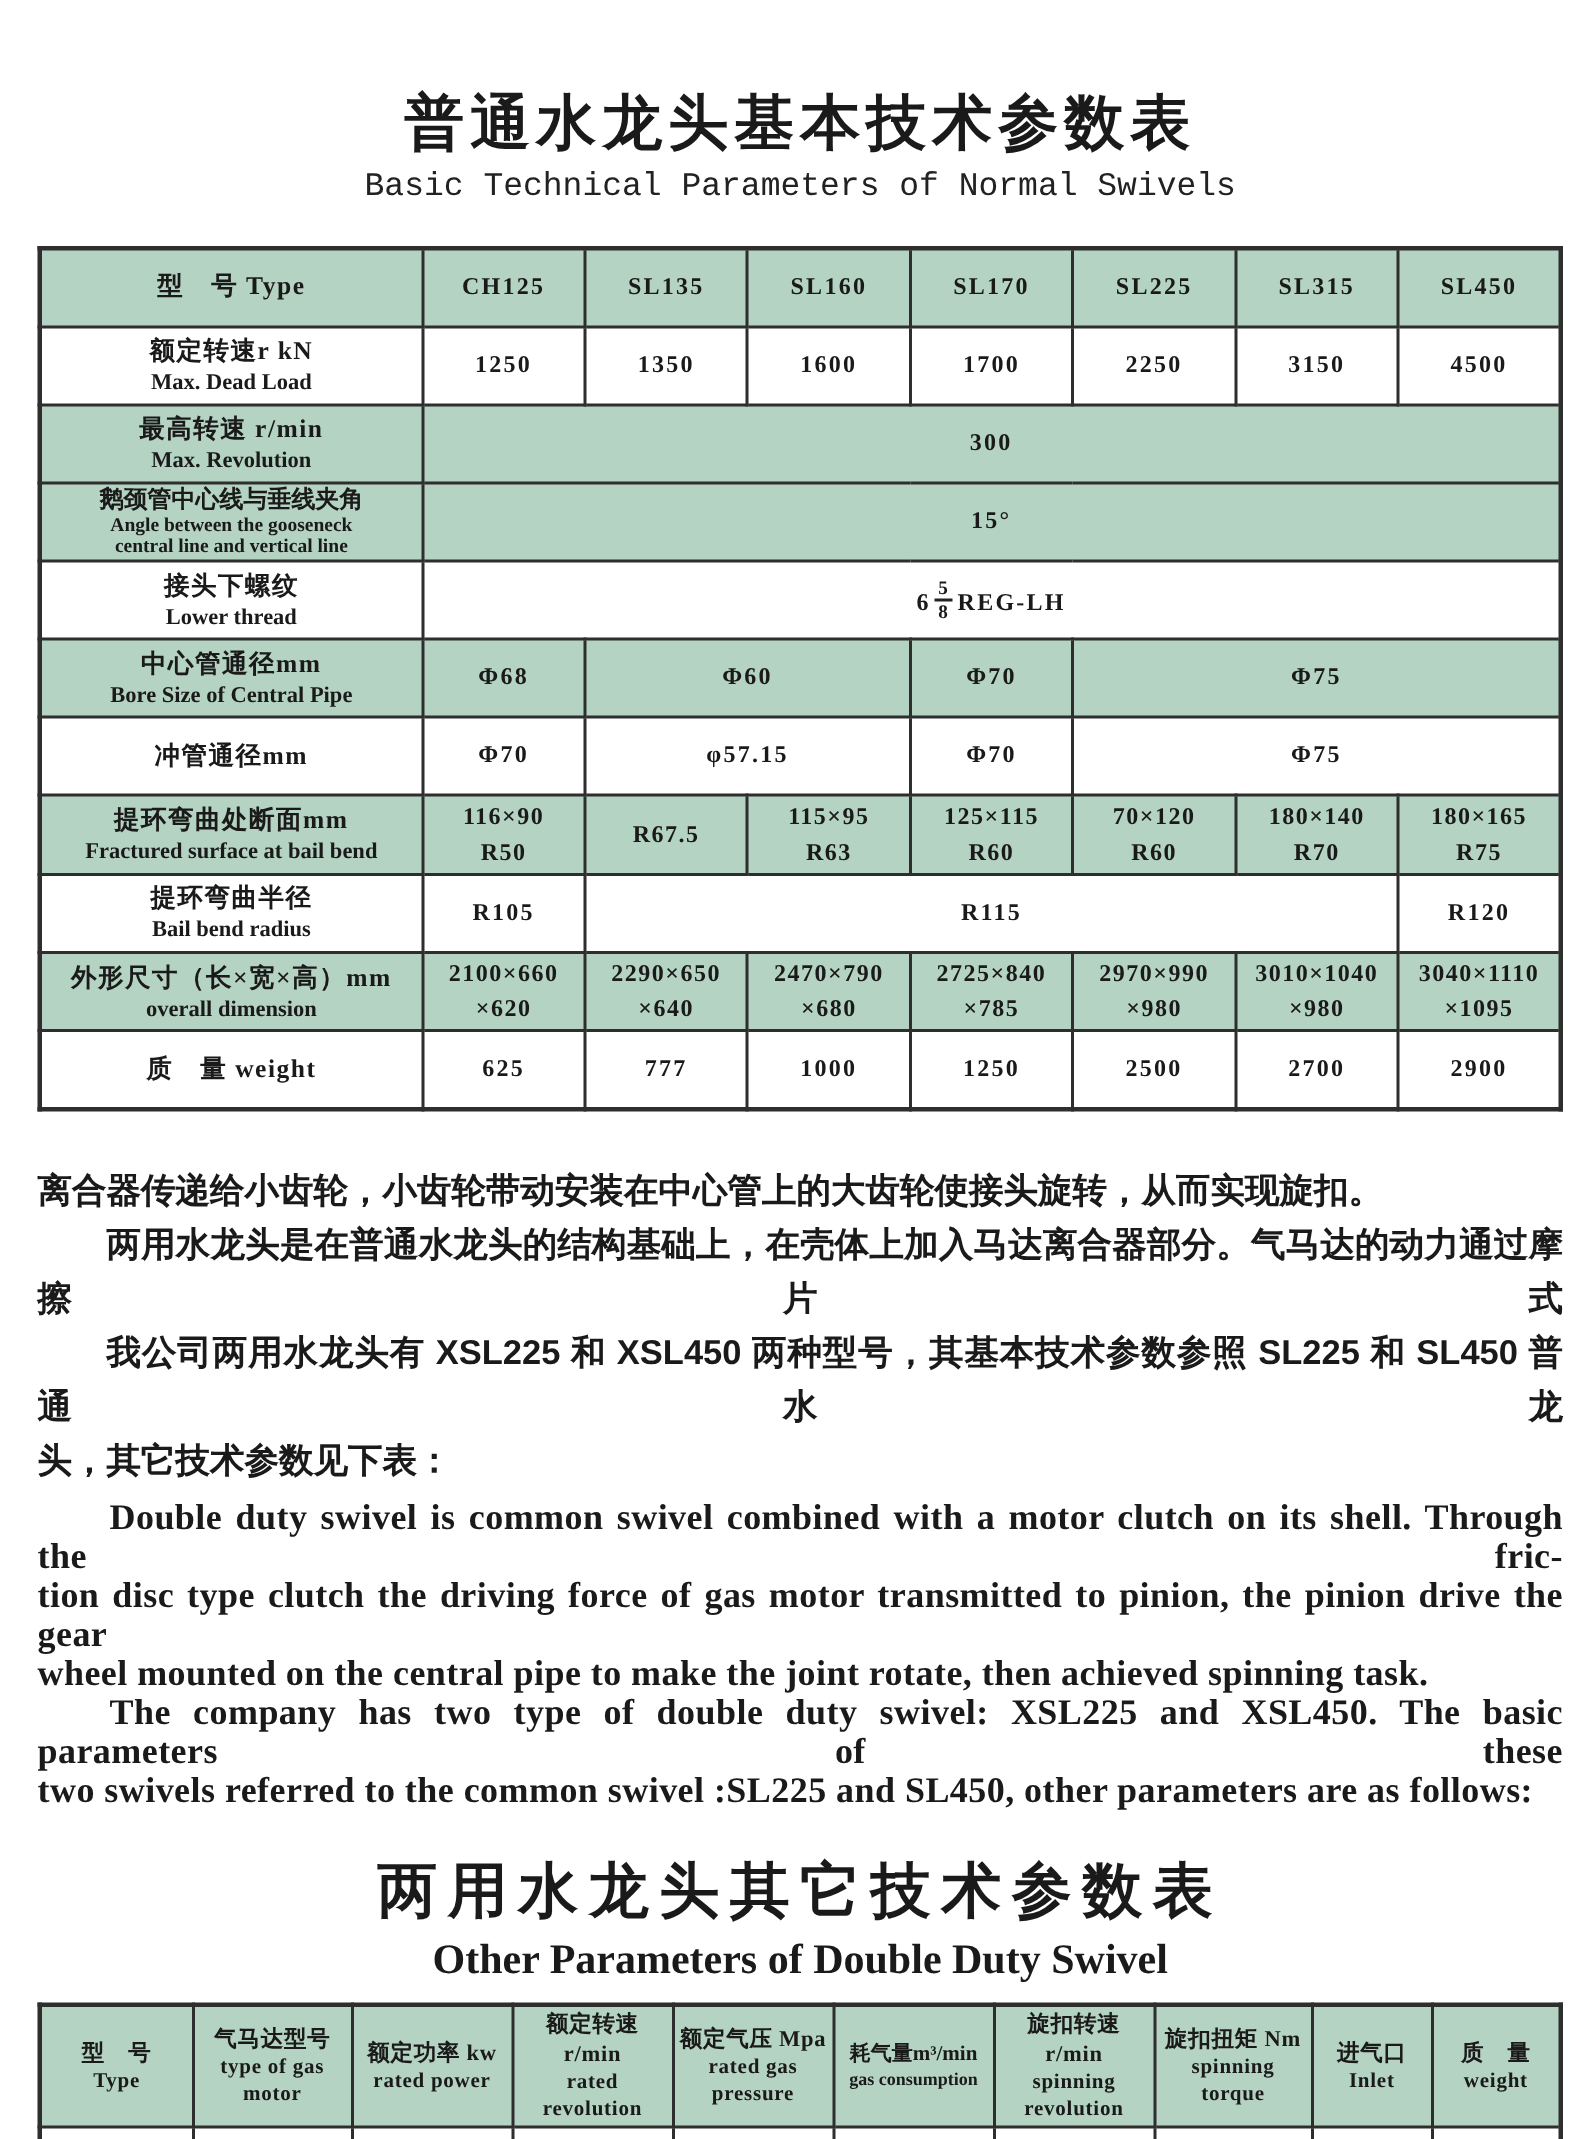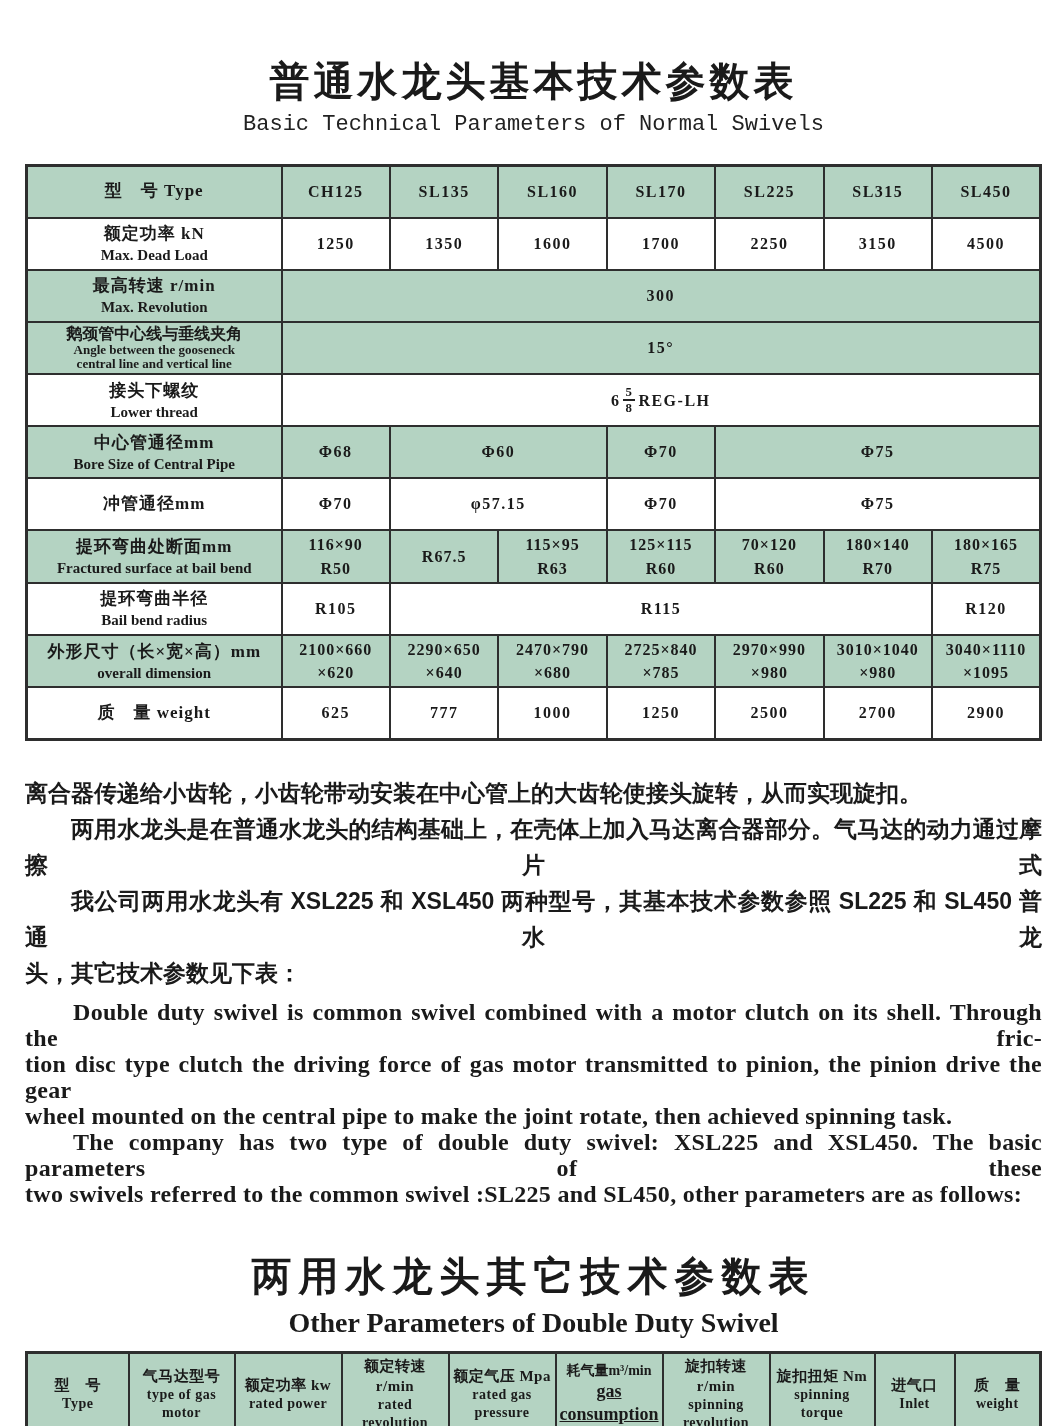--- a/index.html
+++ b/index.html
@@ -6,21 +6,21 @@
   html, body { width: 1061px; height: 1426px; background: #ffffff; overflow: hidden; }
   body { font-family: "Liberation Serif", serif; color: #1a1a1a; }
   .page { width: 1061px; padding-left: 25px; }
 
   
   .main-title {
     margin-top: 58px; width: 1017px; text-align: center;
     font-size: 40px; font-weight: bold; letter-spacing: 4px; line-height: 1.2;
     font-family: "Liberation Serif", serif;
   }
-  .main-title.spaced { letter-spacing: 7px; margin-top: 46px; }
+  .main-title.spaced { letter-spacing: 7px; margin-top: 30px; }
   .subtitle-mono {
     width: 1017px; text-align: center; font-family: "Liberation Mono", monospace;
     font-size: 22px; line-height: 30px; margin-top: 4px; color: #222;
   }
   .subtitle-serif {
     width: 1017px; text-align: center; font-family: "Liberation Serif", serif;
     font-size: 28px; font-weight: bold; line-height: 36px; margin-top: 4px;
   }
 
   
@@ -49,21 +49,21 @@
   .jl { text-align: justify; text-align-last: justify; }
   .indent { text-indent: 2em; }
 
   
   .t2 { margin-top: 10px; }
   .t2 .hrow { height: 66px; }
   .t2 .drow { height: 33px; }
   .h2c .l1 { display: block; font-size: 15px; font-weight: bold; line-height: 1.35; letter-spacing: 0.5px; }
   .h2c .l2, .h2c .l3 { display: block; font-size: 14px; font-weight: bold; line-height: 1.25; letter-spacing: 0.5px; }
   .h2c.cond .l1 { font-size: 14px; letter-spacing: 0; }
-  .h2c.cond .l2 { font-size: 18px; letter-spacing: 0; text-decoration: underline; }
+  .h2c.cond .l2 { font-size: 12px; letter-spacing: 0; }
 </style>
 </head>
 <body>
 
 <div class="page">
 
   <div class="main-title">普通水龙头基本技术参数表</div>
   <div class="subtitle-mono">Basic Technical Parameters of Normal Swivels</div>
 
   <table class="t1">
@@ -79,21 +79,21 @@
       <td class="val">CH125</td>
       <td class="val">SL135</td>
       <td class="val">SL160</td>
       <td class="val">SL170</td>
       <td class="val">SL225</td>
       <td class="val">SL315</td>
       <td class="val">SL450</td>
     </tr>
     <tr>
       <td class="lbl">
-        <span class="zh">额定功率  kN</span>
+        <span class="zh">额定转速r  kN</span>
         <span class="en">Max. Dead Load</span>
       </td>
       <td class="val">1250</td>
       <td class="val">1350</td>
       <td class="val">1600</td>
       <td class="val">1700</td>
       <td class="val">2250</td>
       <td class="val">3150</td>
       <td class="val">4500</td>
     </tr>

